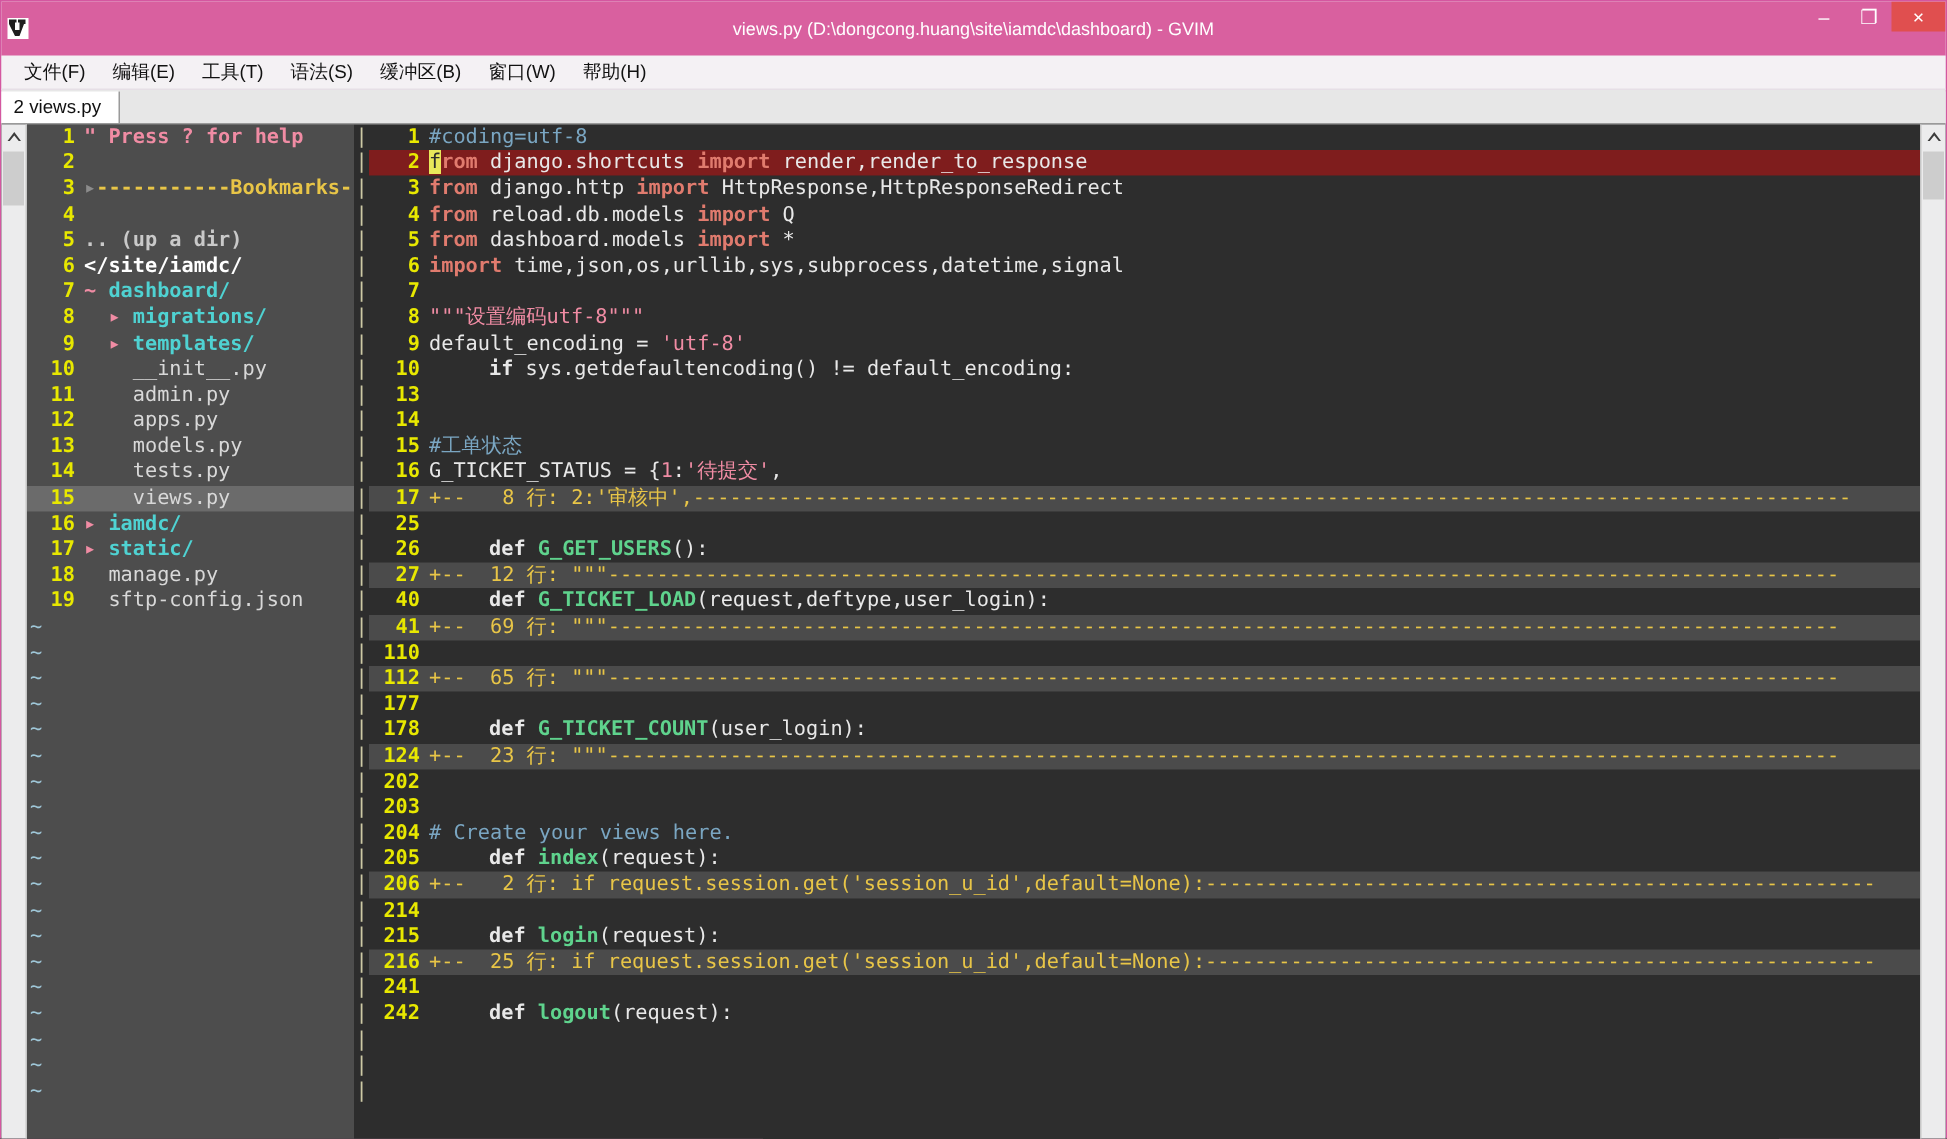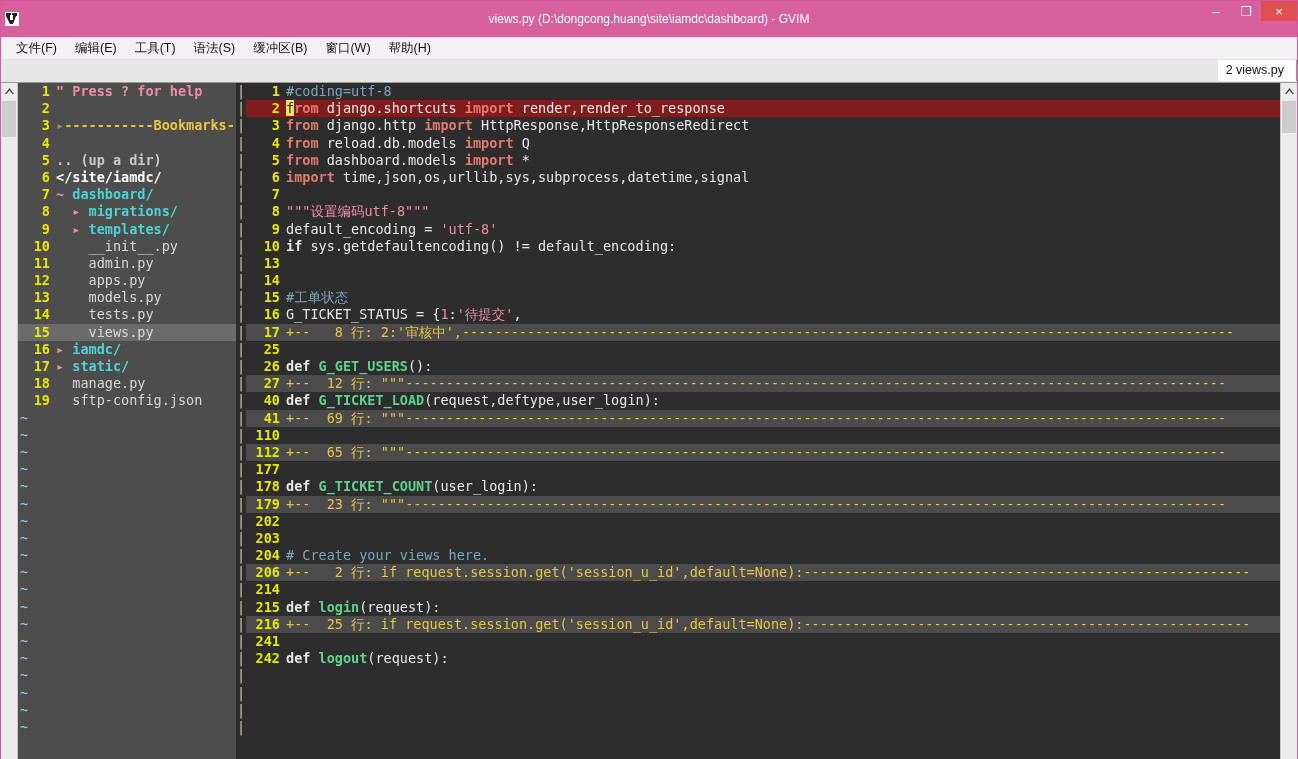--- a/index.html
+++ b/index.html
@@ -26,21 +26,21 @@
   .tb-btn.close{background:#e04f4f;width:36px;}
 
   
   .menubar{height:22px;background:#f4f1f4;display:flex;align-items:center;
            padding-left:6px;border-bottom:1px solid #e6dfe6;}
   .menu-item{font-family:"Liberation Sans",sans-serif;font-size:12.5px;color:#111;
              padding:2px 9px;white-space:nowrap;}
 
   
   .tabbar{height:22px;background:#e7e7e7;display:flex;align-items:flex-end;
-          border-bottom:1px solid #9a9a9a;flex-direction:column;}
+          border-bottom:1px solid #9a9a9a;}
   .tab{height:21px;line-height:21px;padding:0 12px 0 8px;background:#ffffff;
        border-right:1px solid #9a9a9a;font-family:"Liberation Sans",sans-serif;
        font-size:12.5px;color:#111;white-space:nowrap;}
   .tab-fill{flex:1;height:21px;background:#e7e7e7;}
 
   
   .body{position:relative;height:695px;display:flex;background:#2d2d2d;}
 
   .sb{width:16px;background:#ececed;border-right:1px solid #c6c6c6;
       position:relative;flex:0 0 16px;}
@@ -76,21 +76,21 @@
   .vsep{width:10px;flex:0 0 10px;background:#2d2d2d;overflow:hidden;}
   .vsep .line{color:#cdc9a5;background:transparent;padding-left:1px;letter-spacing:-1px;}
 
   
   .edit{flex:1;background:#2d2d2d;position:relative;overflow:hidden;}
   .edit .line{padding-left:4px;}
   .edit .cursorline{background:#7f1d1d;}
   .edit .foldline{background:#4b4b4b;}
   .c-comment{color:#7aa6c2;}
   .c-kw{color:#e07b6e;font-weight:bold;}
-  .c-def{color:#e8e8e8;font-weight:bold;}
+  .c-def{color:#e8e8e8;font-weight:bold;margin-left:40px;}
   .c-func{color:#5fd38d;font-weight:bold;}
   .c-txt{color:#e8e8e8;}
   .c-str{color:#f08ca4;}
   .c-num{color:#f08ca4;}
   .c-fold{color:#e8c547;}
   .cursor{background:#e8e85a;color:#2d2d2d;}
 </style>
 </head>
 <body>
 
@@ -239,24 +239,25 @@
           <div class="line foldline"><span class="ln">17</span><span class="c-fold">+--   8 行: 2:'审核中',-----------------------------------------------------------------------------------------------</span></div>
           <div class="line"><span class="ln">25</span></div>
           <div class="line"><span class="ln">26</span><span class="c-def">def </span><span class="c-func">G_GET_USERS</span><span class="c-txt">():</span></div>
           <div class="line foldline"><span class="ln">27</span><span class="c-fold">+--  12 行: """-----------------------------------------------------------------------------------------------------</span></div>
           <div class="line"><span class="ln">40</span><span class="c-def">def </span><span class="c-func">G_TICKET_LOAD</span><span class="c-txt">(request,deftype,user_login):</span></div>
           <div class="line foldline"><span class="ln">41</span><span class="c-fold">+--  69 行: """-----------------------------------------------------------------------------------------------------</span></div>
           <div class="line"><span class="ln">110</span></div>
           <div class="line foldline"><span class="ln">112</span><span class="c-fold">+--  65 行: """-----------------------------------------------------------------------------------------------------</span></div>
           <div class="line"><span class="ln">177</span></div>
           <div class="line"><span class="ln">178</span><span class="c-def">def </span><span class="c-func">G_TICKET_COUNT</span><span class="c-txt">(user_login):</span></div>
-          <div class="line foldline"><span class="ln">179</span><span class="c-fold">+--  23 行: """-----------------------------------------------------------------------------------------------------</span></div>
+          <div class="line foldline"><span class="ln">124</span><span class="c-fold">+--  23 行: """-----------------------------------------------------------------------------------------------------</span></div>
           <div class="line"><span class="ln">202</span></div>
           <div class="line"><span class="ln">203</span></div>
           <div class="line"><span class="ln">204</span><span class="c-comment"># Create your views here.</span></div>
+          <div class="line"><span class="ln">205</span><span class="c-def">def </span><span class="c-func">index</span><span class="c-txt">(request):</span></div>
           <div class="line foldline"><span class="ln">206</span><span class="c-fold">+--   2 行: if request.session.get('session_u_id',default=None):-------------------------------------------------------</span></div>
           <div class="line"><span class="ln">214</span></div>
           <div class="line"><span class="ln">215</span><span class="c-def">def </span><span class="c-func">login</span><span class="c-txt">(request):</span></div>
           <div class="line foldline"><span class="ln">216</span><span class="c-fold">+--  25 行: if request.session.get('session_u_id',default=None):-------------------------------------------------------</span></div>
           <div class="line"><span class="ln">241</span></div>
           <div class="line"><span class="ln">242</span><span class="c-def">def </span><span class="c-func">logout</span><span class="c-txt">(request):</span></div>
         </div>
 
     </div>
 

